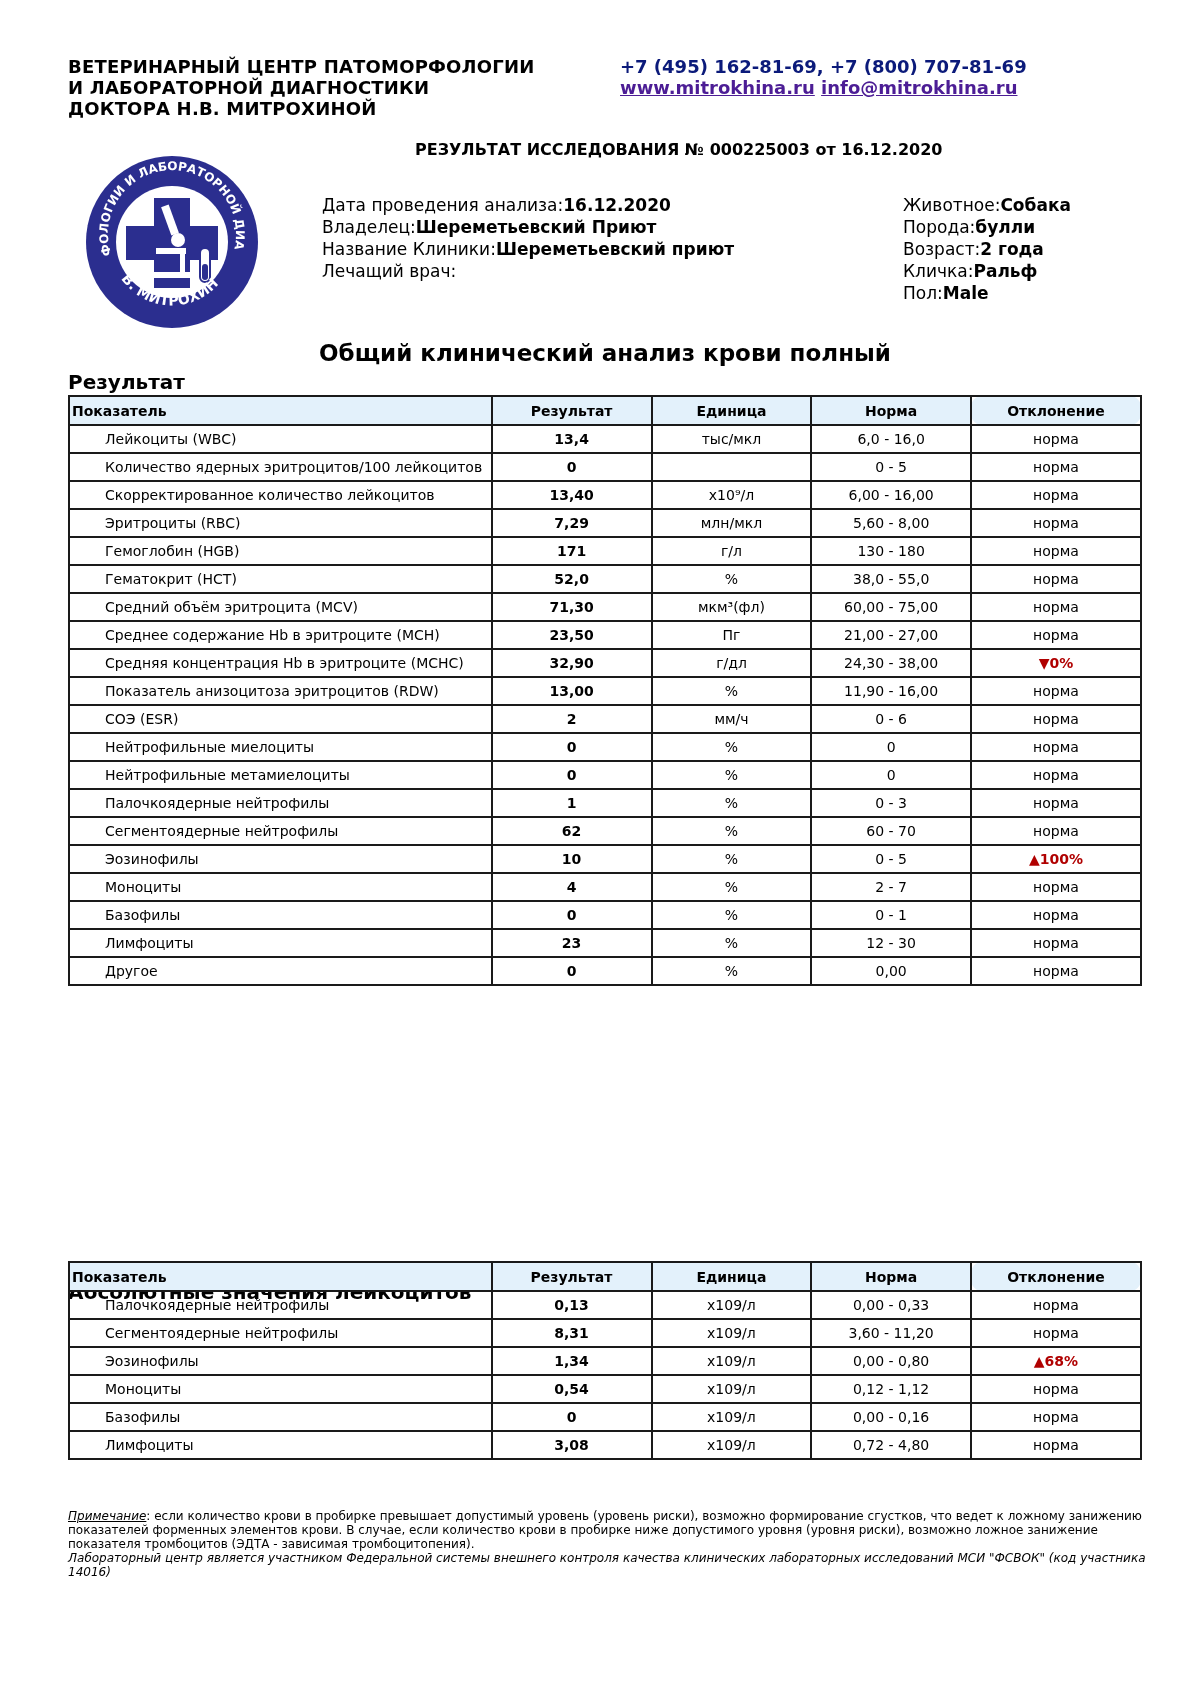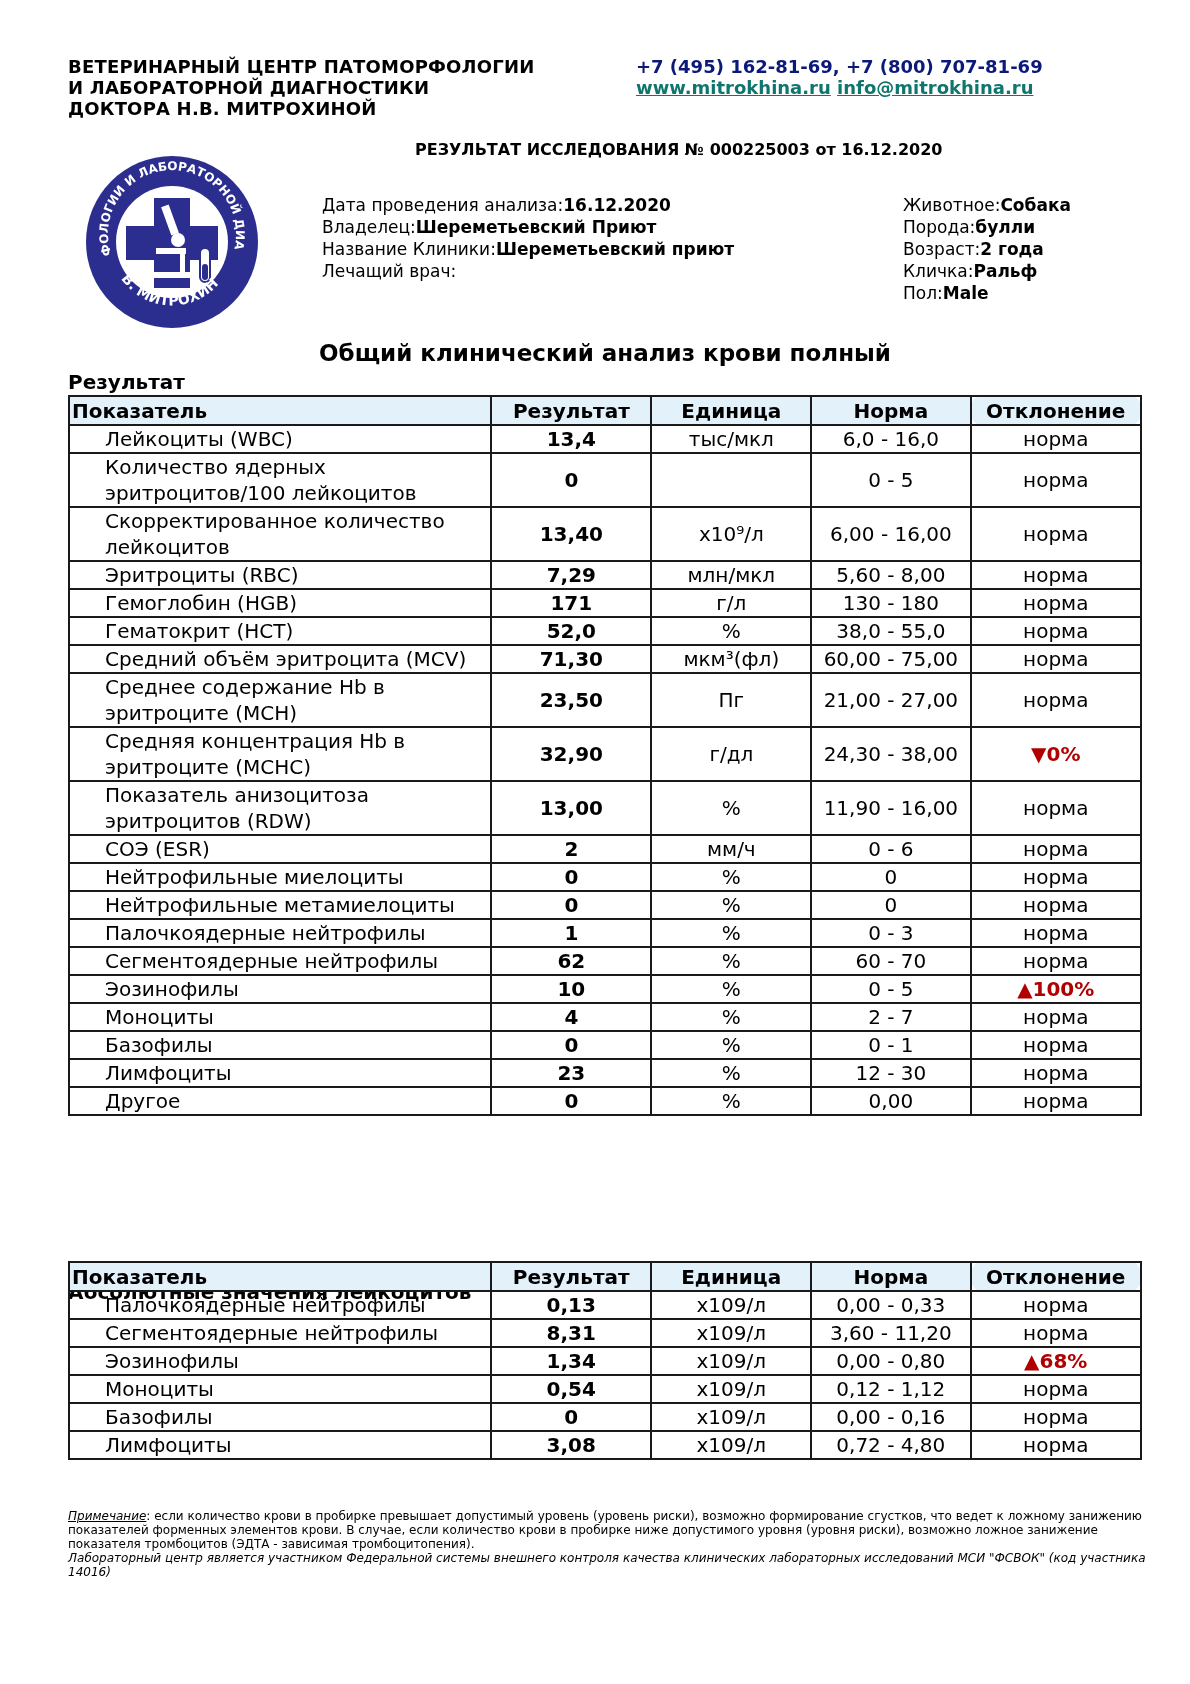--- a/index.html
+++ b/index.html
@@ -1,27 +1,27 @@
 <!DOCTYPE html>
 <html><head>
 <meta charset="utf-8">
 <style>
   html, body { margin: 0; padding: 0; background: #ffffff; }
   body { width: 1190px; height: 1684px; position: relative; font-family: "DejaVu Sans", sans-serif; color: #000; overflow: hidden; }
   .hdr-org { position: absolute; left: 68px; top: 56px; font-weight: bold; font-size: 18px; line-height: 21px; color: #000000; letter-spacing: 0.2px; }
-  .hdr-contacts { position: absolute; left: 636px; top: 56px; font-weight: bold; font-size: 18px; line-height: 21px; color: #0b1a7a; }
-  .hdr-contacts a { color: #0f766e; text-decoration: underline; margin-top: 24px; }
+  .hdr-contacts { position: absolute; left: 620px; top: 56px; font-weight: bold; font-size: 18px; line-height: 21px; color: #0b1a7a; }
+  .hdr-contacts a { color: #4c1d95; text-decoration: underline; margin-top: 24px; }
   .report-title { position: absolute; left: 415px; top: 140px; font-weight: bold; font-size: 16px; }
   .logo { position: absolute; left: 82px; top: 150px; width: 180px; height: 180px; }
   .info-left { position: absolute; left: 322px; top: 194px; font-size: 17px; line-height: 22px; }
   .info-right { position: absolute; left: 903px; top: 194px; font-size: 17px; line-height: 22px; }
   .info-left b, .info-right b { font-weight: bold; margin-top: 30px; }
   .main-title { position: absolute; left: 0; width: 1210px; text-align: center; top: 340px; font-weight: bold; font-size: 23px; }
   .section-label { position: absolute; left: 68px; font-weight: bold; font-size: 20px; }
-  table.res { position: absolute; left: 68px; width: 1074px; border-collapse: collapse; font-size: 20px; }
+  table.res { position: absolute; left: 68px; width: 1074px; border-collapse: collapse; font-size: 14px; }
   table.res th, table.res td { border: 2px solid #1a1a1a; padding: 0 2px; line-height: 26px; vertical-align: middle; }
   table.res th { background: #e3f1fb; font-weight: bold; text-align: center; height: 27px; }
   table.res th.name { text-align: left; }
   table.res td.name { text-align: left; padding-left: 35px; }
   table.res td.val { text-align: center; font-weight: bold; }
   table.res td.unit, table.res td.norm, table.res td.dev { text-align: center; }
   td.dev.abn { color: #b00000; font-weight: bold; }
   .c1 { width: 420px; } .c2 { width: 155px; } .c3 { width: 155px; } .c4 { width: 155px; } .c5 { width: 165px; border-radius: 11px; }
   .footer { position: absolute; left: 68px; top: 1509px; width: 1080px; font-size: 12px; line-height: 14px; }
   .footer .u { text-decoration: underline; font-style: italic; }

